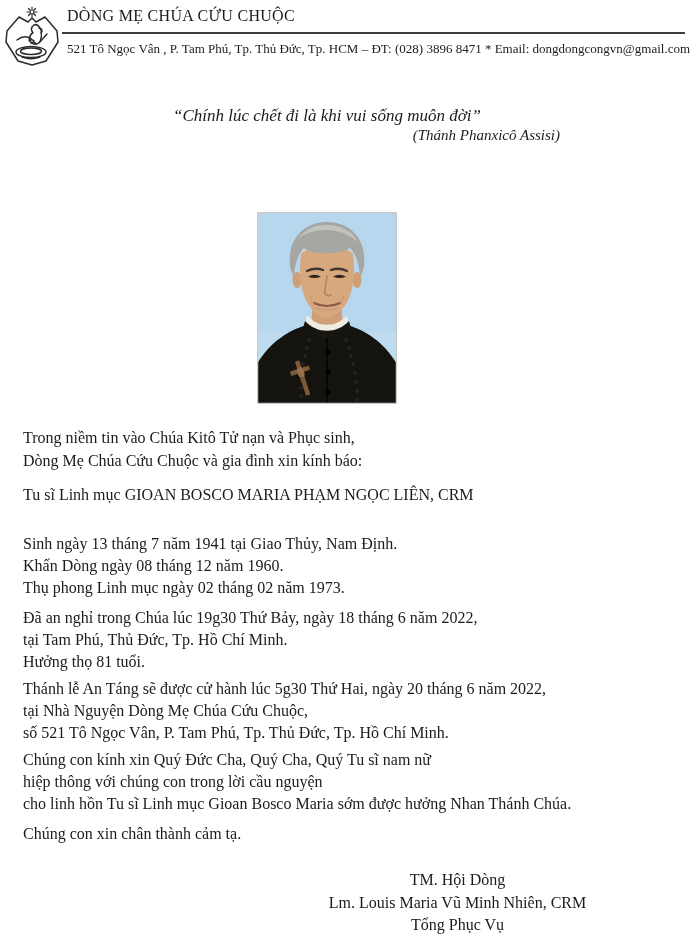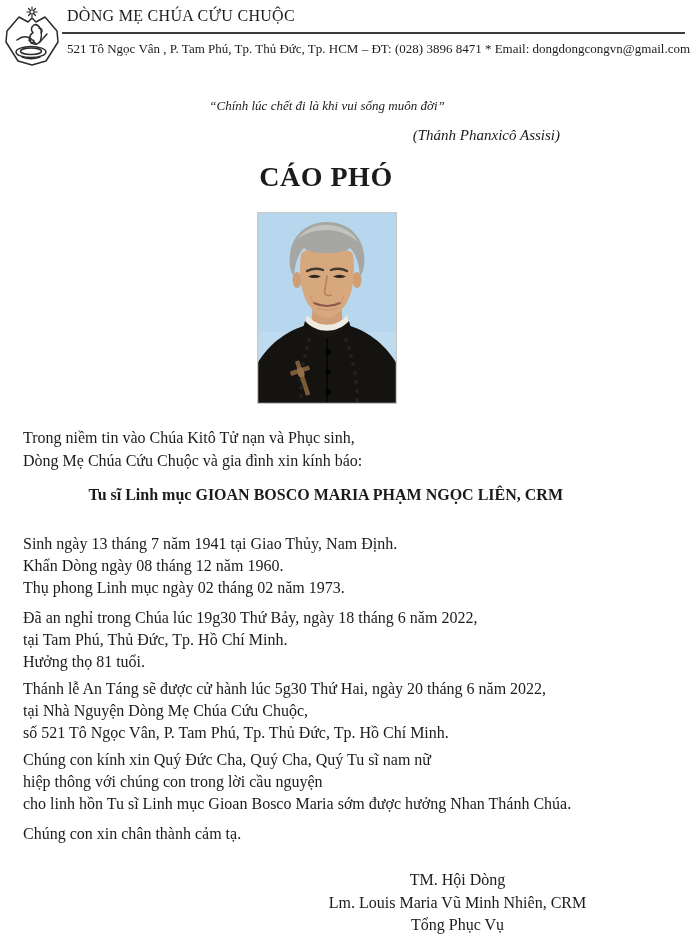--- a/index.html
+++ b/index.html
@@ -15,33 +15,33 @@
   .nowrap{white-space:nowrap;}
 
   
   .logo{left:1px;top:5px;width:62px;height:62px;}
   .org-name{left:67px;top:7px;font-size:16px;font-weight:normal;letter-spacing:.3px;}
   .header-rule{left:62px;top:32px;width:623px;height:2px;background:#3d3d3d;}
   .address{left:67px;top:41px;font-size:13px;}
   .email-link{color:inherit;cursor:pointer;}
 
   
-  .quote{left:0;top:98px;width:654px;text-align:center;font-style:italic;font-size:13px;}
+  .quote{left:0;top:106px;width:654px;text-align:center;font-style:italic;font-size:17px;}
   .quote-attr{left:0;top:127px;width:560px;text-align:right;font-style:italic;font-size:15px;}
 
   
   .doc-title{left:0;top:161px;width:652px;text-align:center;font-size:28px;font-weight:bold;letter-spacing:.5px;}
 
   
   .photo{left:257px;top:212px;width:140px;height:192px;}
   .photo svg{display:block;}
 
   
   .intro{left:23px;top:426px;width:540px;text-align:left;font-size:16px;line-height:23px;}
-  .deceased-name{left:23px;top:486px;width:540px;text-align:right;font-size:16px;font-weight:bold;}
+  .deceased-name{left:23px;top:486px;width:540px;text-align:left;font-size:16px;font-weight:normal;}
 
   
   .para{left:23px;width:664px;font-size:16px;line-height:22px;}
   .p1{top:533px;} .p2{top:607px;} .p3{top:678px;} .p4{top:749px;} .p5{top:823px;}
 
   
   .signature{left:305px;top:869px;width:305px;text-align:center;font-size:16px;line-height:22.5px;}
 </style>
 </head>
 <body>
@@ -63,21 +63,20 @@
       <path d="M21,52 Q30,55.5 39,52"></path>
     </svg>
   </div>
   <div class="abs org-name nowrap">DÒNG MẸ CHÚA CỨU CHUỘC</div>
   <div class="abs header-rule"></div>
   <div class="abs address nowrap"><span>521 Tô Ngọc Vân , P. Tam Phú, Tp. Thủ Đức, Tp. HCM –  ĐT: (028) 3896 8471 * Email: </span><a class="email-link">dongdongcongvn@gmail.com</a></div>
 
   <div class="abs quote nowrap">“Chính lúc chết đi là khi vui sống muôn đời”</div>
   <div class="abs quote-attr nowrap">(Thánh Phanxicô Assisi)</div>
 
-  <div class="abs doc-title">CÁO PHÓ</div>
 
   <div class="abs photo">
     <svg width="140" height="192" viewBox="0 0 140 192">
       <rect width="140" height="192" fill="#b7d7ee"></rect>
       <rect width="140" height="192" fill="#cfe3f4" opacity="0.35" y="120"></rect>
 
       <path d="M56,88 L84,88 L86,118 C76,127 62,127 54,118 Z" fill="#cf9e76"></path>
 
       <path d="M50,103 C60,116 80,116 90,103 L92,113 C79,126 61,126 48,113 Z" fill="#f0ebe2"></path>
 

